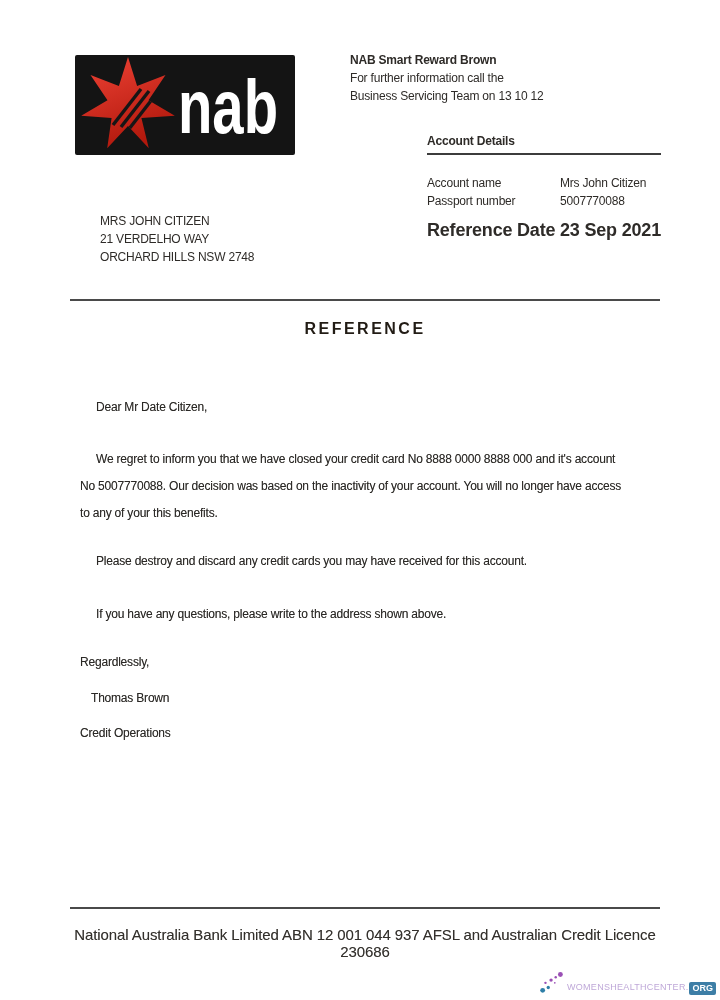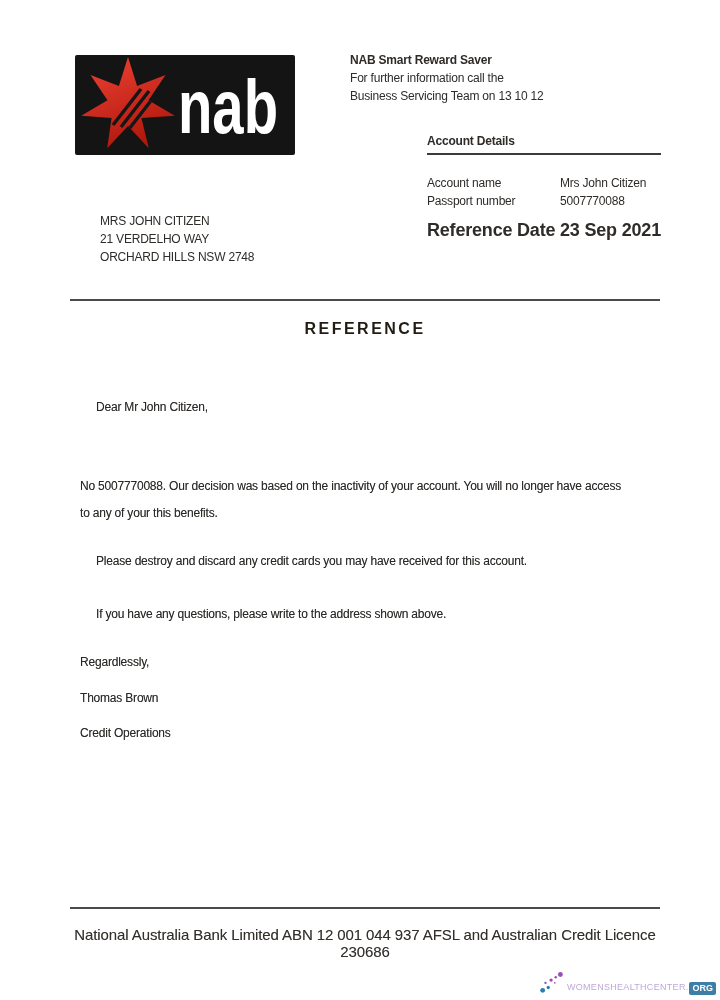--- a/index.html
+++ b/index.html
@@ -38,21 +38,21 @@
   .bline{left:80px;width:585px;font-size:12px;letter-spacing:-0.2px;
     white-space:nowrap;color:#2b2926;text-shadow:0 0 0.5px rgba(45,42,38,0.45);}
   .indent{padding-left:16px;}
   .l-salutation{top:400px;}
   .l-p1a{top:452px;}
   .l-p1b{top:479px;}
   .l-p1c{top:506px;}
   .l-p2{top:554px;}
   .l-p3{top:607px;}
   .l-closing{top:655px;}
-  .l-sign{top:691px;}
+  .l-sign{top:691px;margin-left:11px;}
   .l-signtitle{top:726px;}
   
   .footer-legal{left:70px;top:926px;width:590px;text-align:center;font-size:15px;
     letter-spacing:-0.1px;color:#33302c;text-shadow:0 0 0.5px rgba(45,42,38,0.4);}
   
   .watermark{left:548px;top:963px;width:168px;height:32px;display:flex;align-items:flex-end;justify-content:flex-end;}
   .wm-dots{width:28px;height:28px;flex:none;margin-right:1px;}
   .wm-site{font-size:9px;letter-spacing:0.3px;color:#bfa8d8;line-height:12px;padding-bottom:2px;}
   .wm-badge{font-size:9px;font-weight:bold;color:#ffffff;background:#3d7ea6;
     border-radius:2px;padding:1px 3px 2px 3px;margin-left:1px;line-height:10px;}
@@ -78,21 +78,21 @@
       <g clip-path="url(#starClip)" stroke="#161616" stroke-width="3.4">
         <line x1="38" y1="70" x2="66" y2="34"></line>
         <line x1="46" y1="72" x2="74" y2="36"></line>
         <line x1="54" y1="74" x2="82" y2="38"></line>
       </g>
       <text x="103" y="78" textLength="100" lengthAdjust="spacingAndGlyphs" font-family="Liberation Sans, sans-serif" font-size="76" font-weight="bold" fill="#ffffff">nab</text>
     </svg>
   </div>
 
   <div class="abs header-info">
-    <div class="bold">NAB Smart Reward Saver</div>
+    <div class="bold">NAB Smart Reward Brown</div>
     <div>For further information call the</div>
     <div>Business Servicing Team on 13 10 12</div>
   </div>
 
   <div class="abs account">
     <div class="account-title">Account Details</div>
     <div class="account-row">
       <span class="lbl">Account name</span>
       <span>Mrs John Citizen</span>
     </div>
@@ -107,21 +107,22 @@
     <div>21 VERDELHO WAY</div>
     <div>ORCHARD HILLS NSW 2748</div>
   </div>
 
   <div class="abs ref-date">Reference Date 23 Sep 2021</div>
 
   <div class="abs rule rule-top"></div>
 
   <div class="abs ref-heading">REFERENCE</div>
 
-  <div class="abs bline indent l-salutation">Dear Mr John Citizen,</div>
+  <div class="abs bline indent l-salutation">Dear Mr Date Citizen,</div>
+  <div class="abs bline indent l-p1a">We regret to inform you that we have closed your credit card No 8888 0000 8888 000 and it's account</div>
   <div class="abs bline l-p1b">No 5007770088. Our decision was based on the inactivity of your account. You will no longer have access</div>
   <div class="abs bline l-p1c">to any of your this benefits.</div>
   <div class="abs bline indent l-p2">Please destroy and discard any credit cards you may have received for this account.</div>
   <div class="abs bline indent l-p3">If you have any questions, please write to the address shown above.</div>
   <div class="abs bline l-closing">Regardlessly,</div>
   <div class="abs bline l-sign">Thomas Brown</div>
   <div class="abs bline l-signtitle">Credit Operations</div>
 
   <div class="abs rule rule-bottom"></div>
   <div class="abs footer-legal">National Australia Bank Limited ABN 12 001 044 937 AFSL and Australian Credit Licence 230686</div>

